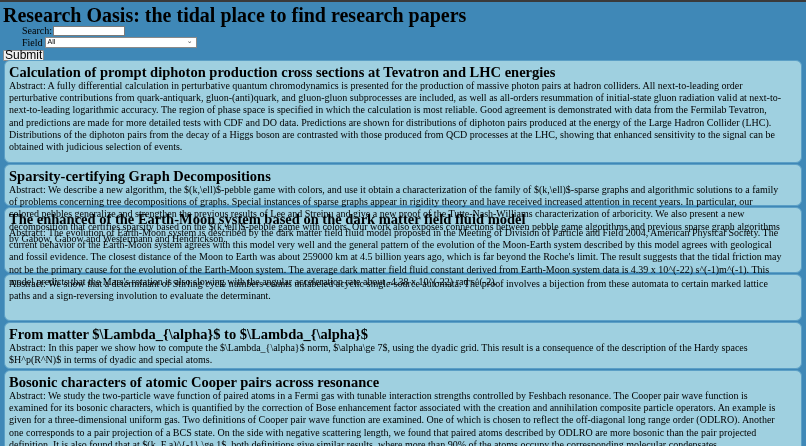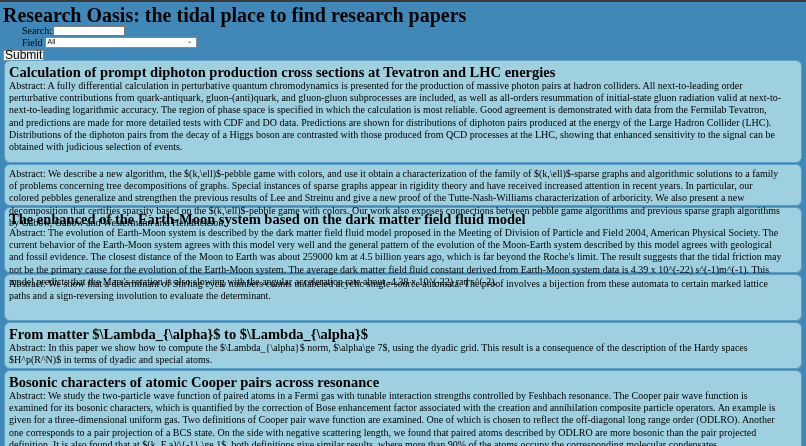--- a/index.html
+++ b/index.html
@@ -131,20 +131,21 @@
     <button class="submit-btn" type="submit">Submit</button>
   </div>
 </form>
 
 <div class="papers">
   <div class="paper-card" style="height:103px;">
     <h2 class="paper-title">Calculation of prompt diphoton production cross sections at Tevatron and LHC energies</h2>
     <p class="paper-abstract">Abstract: A fully differential calculation in perturbative quantum chromodynamics is presented for the production of massive photon pairs at hadron colliders. All next-to-leading order perturbative contributions from quark-antiquark, gluon-(anti)quark, and gluon-gluon subprocesses are included, as well as all-orders resummation of initial-state gluon radiation valid at next-to-next-to-leading logarithmic accuracy. The region of phase space is specified in which the calculation is most reliable. Good agreement is demonstrated with data from the Fermilab Tevatron, and predictions are made for more detailed tests with CDF and DO data. Predictions are shown for distributions of diphoton pairs produced at the energy of the Large Hadron Collider (LHC). Distributions of the diphoton pairs from the decay of a Higgs boson are contrasted with those produced from QCD processes at the LHC, showing that enhanced sensitivity to the signal can be obtained with judicious selection of events.</p>
   </div>
   <div class="paper-card" style="height:42px;overflow:visible;">
+    <h2 class="paper-title">Sparsity-certifying Graph Decompositions</h2>
     <p class="paper-abstract">Abstract: We describe a new algorithm, the $(k,\ell)$-pebble game with colors, and use it obtain a characterization of the family of $(k,\ell)$-sparse graphs and algorithmic solutions to a family of problems concerning tree decompositions of graphs. Special instances of sparse graphs appear in rigidity theory and have received increased attention in recent years. In particular, our colored pebbles generalize and strengthen the previous results of Lee and Streinu and give a new proof of the Tutte-Nash-Williams characterization of arboricity. We also present a new decomposition that certifies sparsity based on the $(k,\ell)$-pebble game with colors. Our work also exposes connections between pebble game algorithms and previous sparse graph algorithms by Gabow, Gabow and Westermann and Hendrickson.</p>
   </div>
   <div class="paper-card" style="height:66px;margin-top:0;">
     <h2 class="paper-title">The enhanced of the Earth-Moon system based on the dark matter field fluid model</h2>
     <p class="paper-abstract">Abstract: The evolution of Earth-Moon system is described by the dark matter field fluid model proposed in the Meeting of Division of Particle and Field 2004, American Physical Society. The current behavior of the Earth-Moon system agrees with this model very well and the general pattern of the evolution of the Moon-Earth system described by this model agrees with geological and fossil evidence. The closest distance of the Moon to Earth was about 259000 km at 4.5 billion years ago, which is far beyond the Roche's limit. The result suggests that the tidal friction may not be the primary cause for the evolution of the Earth-Moon system. The average dark matter field fluid constant derived from Earth-Moon system data is 4.39 x 10^(-22) s^(-1)m^(-1). This model predicts that the Mars's rotation is also slowing with the angular acceleration rate about -4.38 x 10^(-22) rad s^(-2).</p>
   </div>
   <div class="paper-card" style="height:47px;">
     <p class="paper-abstract">Abstract: We show that a determinant of Stirling cycle numbers counts unlabeled acyclic single-source automata. The proof involves a bijection from these automata to certain marked lattice paths and a sign-reversing involution to evaluate the determinant.</p>
   </div>
   <div class="paper-card" style="height:47px;">

